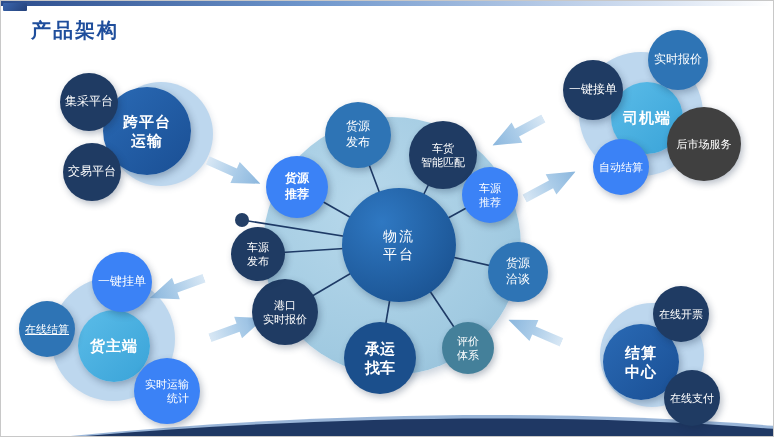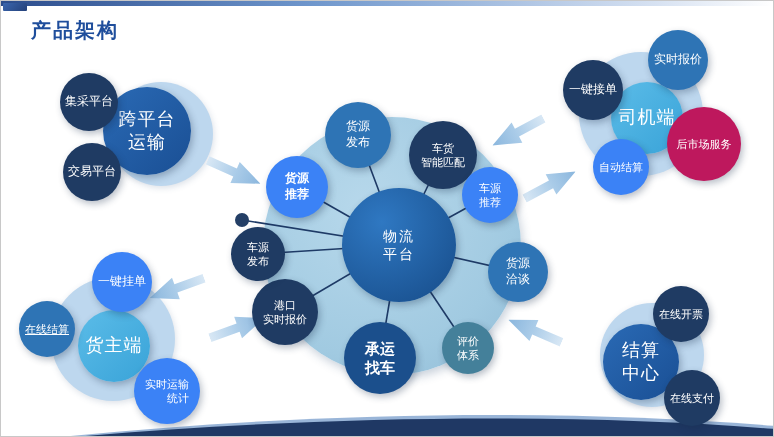--- a/index.html
+++ b/index.html
@@ -35,28 +35,28 @@
     background:radial-gradient(circle at 40% 35%,#B7D8EB 0%,#A1CAE1 65%,#8FBAD5 100%);
     box-shadow:2px 4px 10px rgba(40,70,110,.25);
   }
   .navy{background:#1F3B63;}
   .steel{background:#2E74B5;}
   .mid{background:#3b82f6;}
   .royal{background:linear-gradient(135deg,#2A6AB5,#1A4F94);}
   .deep{background:#1B4F8C;}
   .sky{background:linear-gradient(135deg,#5BBCE8,#39A3D8);}
   .teal{background:#44809A;}
-  .slate{background:#be185d;}
+  .slate{background:#404040;}
   .core{
     background:radial-gradient(circle at 35% 30%,#2F78C2,#164B88);
     font-size:14px;font-weight:normal;letter-spacing:2px;z-index:6;
   }
   .dot{position:absolute;border-radius:50%;background:#243F66;z-index:5;}
   .sat{z-index:5;}
-  .main-node{font-size:18px;font-weight:normal;z-index:5;letter-spacing:1px;}
+  .main-node{font-size:15px;font-weight:bold;z-index:5;letter-spacing:1px;}
   .sm{font-size:11px;}
   .arrow{
     position:absolute;width:58px;height:26px;z-index:2;
     background:linear-gradient(90deg,#D9E8F5 0%,#A9CBE8 55%,#8AB6DD 100%);
     clip-path:polygon(0 33%,52% 33%,52% 6%,100% 50%,52% 94%,52% 67%,0 67%);
   }
   svg.overlay{position:absolute;left:0;top:0;pointer-events:none;}
   .lines{z-index:3;}
   .wave{z-index:1;}
 </style>

